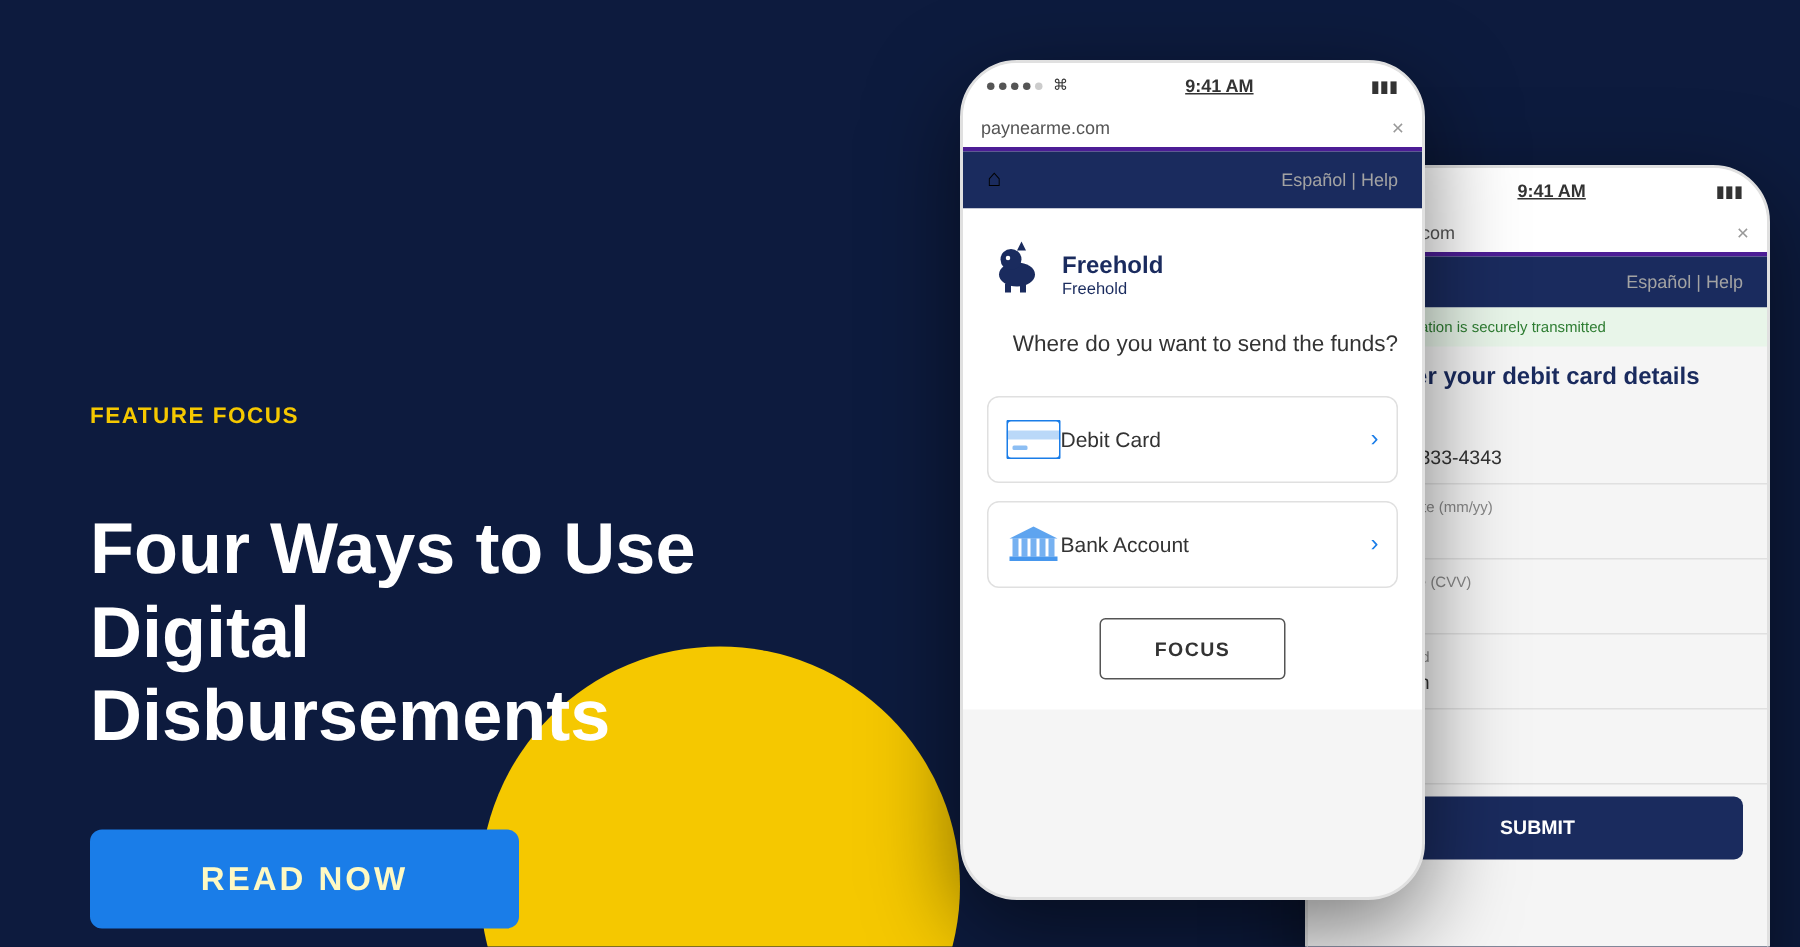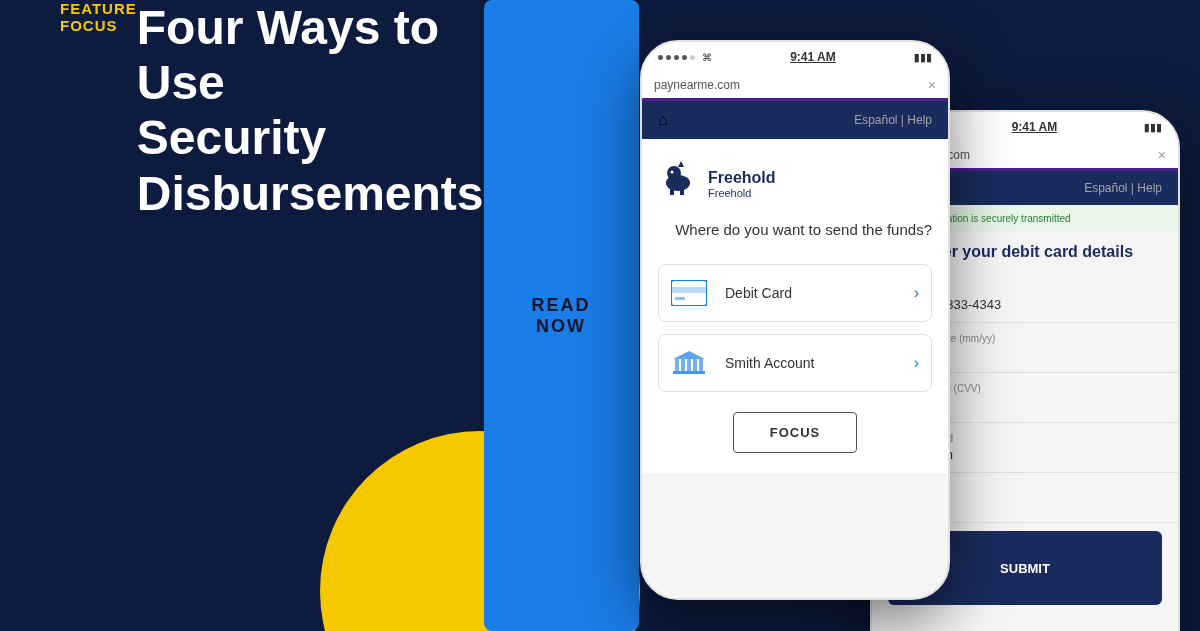--- a/index.html
+++ b/index.html
@@ -26,57 +26,58 @@
       width: 320px;
       height: 320px;
       background-color: #f5c800;
       border-radius: 50%;
     }
 
     .left-content {
       position: absolute;
       left: 60px;
       top: 0;
-      bottom: 0;
+      bottom: 12px;
       width: 500px;
       display: flex;
-      flex-direction: row;
-      justify-content: space-between;
+      flex-direction: column;
+      justify-content: flex-end;
       z-index: 2;
     }
 
     .feature-focus-label {
       color: #f5c800;
       font-size: 15px;
       font-weight: 700;
       letter-spacing: 1px;
       text-transform: uppercase;
       margin-bottom: 16px;
     }
 
     .main-title {
       color: #ffffff;
       font-size: 48px;
       font-weight: 800;
       line-height: 1.15;
       margin-bottom: 48px;
+      margin-top: 37px;
     }
 
     .read-now-btn {
       display: inline-block;
       background-color: #1a7de8;
-      color: #0f172a;
-      font-size: 18px;
+      color: #fef9c3;
+      font-size: 22px;
       font-weight: 700;
       letter-spacing: 2px;
       padding: 20px 48px;
       border-radius: 8px;
       cursor: pointer;
       border: none;
-      width: 308px;
+      width: 286px;
       text-align: center;
     }
 
     
     .phones-container {
       position: absolute;
       right: 0;
       top: 0;
       bottom: 0;
       width: 620px;
@@ -242,21 +243,21 @@
       padding: 14px 12px;
       border: 1px solid #e0e0e0;
       border-radius: 8px;
       margin-bottom: 12px;
       cursor: pointer;
     }
 
     .option-left {
       display: flex;
       align-items: center;
-      gap: 18px;
+      gap: 0;
     }
 
     .option-icon {
       width: 36px;
       height: 28px;
       display: flex;
       align-items: center;
       justify-content: center;
     }
 
@@ -337,21 +338,21 @@
 
 <div class="background"></div>
 
 <div class="yellow-circle"></div>
 
 <div class="left-content">
   <div class="feature-focus-label">FEATURE FOCUS</div>
 
   <h1 class="main-title">
     <span>Four Ways to Use</span><br>
-    <span>Security Disbursements</span>
+    <span>Digital Disbursements</span>
   </h1>
 
   <button class="read-now-btn">READ NOW</button>
 </div>
 
 <div class="phones-container">
 
   <div class="phone-back">
 
     <div class="phone-status-bar">
@@ -411,21 +412,21 @@
       <div class="field-value">Card Smith</div>
     </div>
 
     <div class="form-field">
       <div class="field-label">
         <span>Code</span>
       </div>
       <div class="field-value">010</div>
     </div>
 
-    <div style="padding: 28px 16px; background: #1a2b5e; margin: 8px 16px; border-radius: 6px; text-align: center;">
+    <div style="padding: 12px 16px; background: #1a2b5e; margin: 8px 16px; border-radius: 6px; text-align: center;">
       <span style="color:#fff; font-size: 13px; font-weight: 600;">SUBMIT</span>
     </div>
   </div>
 
   <div class="phone-front">
 
     <div class="phone-status-bar">
       <div class="phone-dots">
         <div class="phone-dot active"></div>
         <div class="phone-dot active"></div>
@@ -493,21 +494,21 @@
 
               <polygon points="18,2 34,10 2,10" fill="#1a7de8" opacity="0.7"></polygon>
               <rect x="4" y="10" width="4" height="12" fill="#1a7de8" opacity="0.6"></rect>
               <rect x="10" y="10" width="4" height="12" fill="#1a7de8" opacity="0.6"></rect>
               <rect x="16" y="10" width="4" height="12" fill="#1a7de8" opacity="0.6"></rect>
               <rect x="22" y="10" width="4" height="12" fill="#1a7de8" opacity="0.6"></rect>
               <rect x="28" y="10" width="4" height="12" fill="#1a7de8" opacity="0.6"></rect>
               <rect x="2" y="22" width="32" height="3" fill="#1a7de8" opacity="0.8"></rect>
             </svg>
           </div>
-          <span class="option-label">Smith Account</span>
+          <span class="option-label">Bank Account</span>
         </div>
         <span class="option-arrow">›</span>
       </div>
 
       <button class="cancel-btn">FOCUS</button>
     </div>
   </div>
 
 </div>
 

